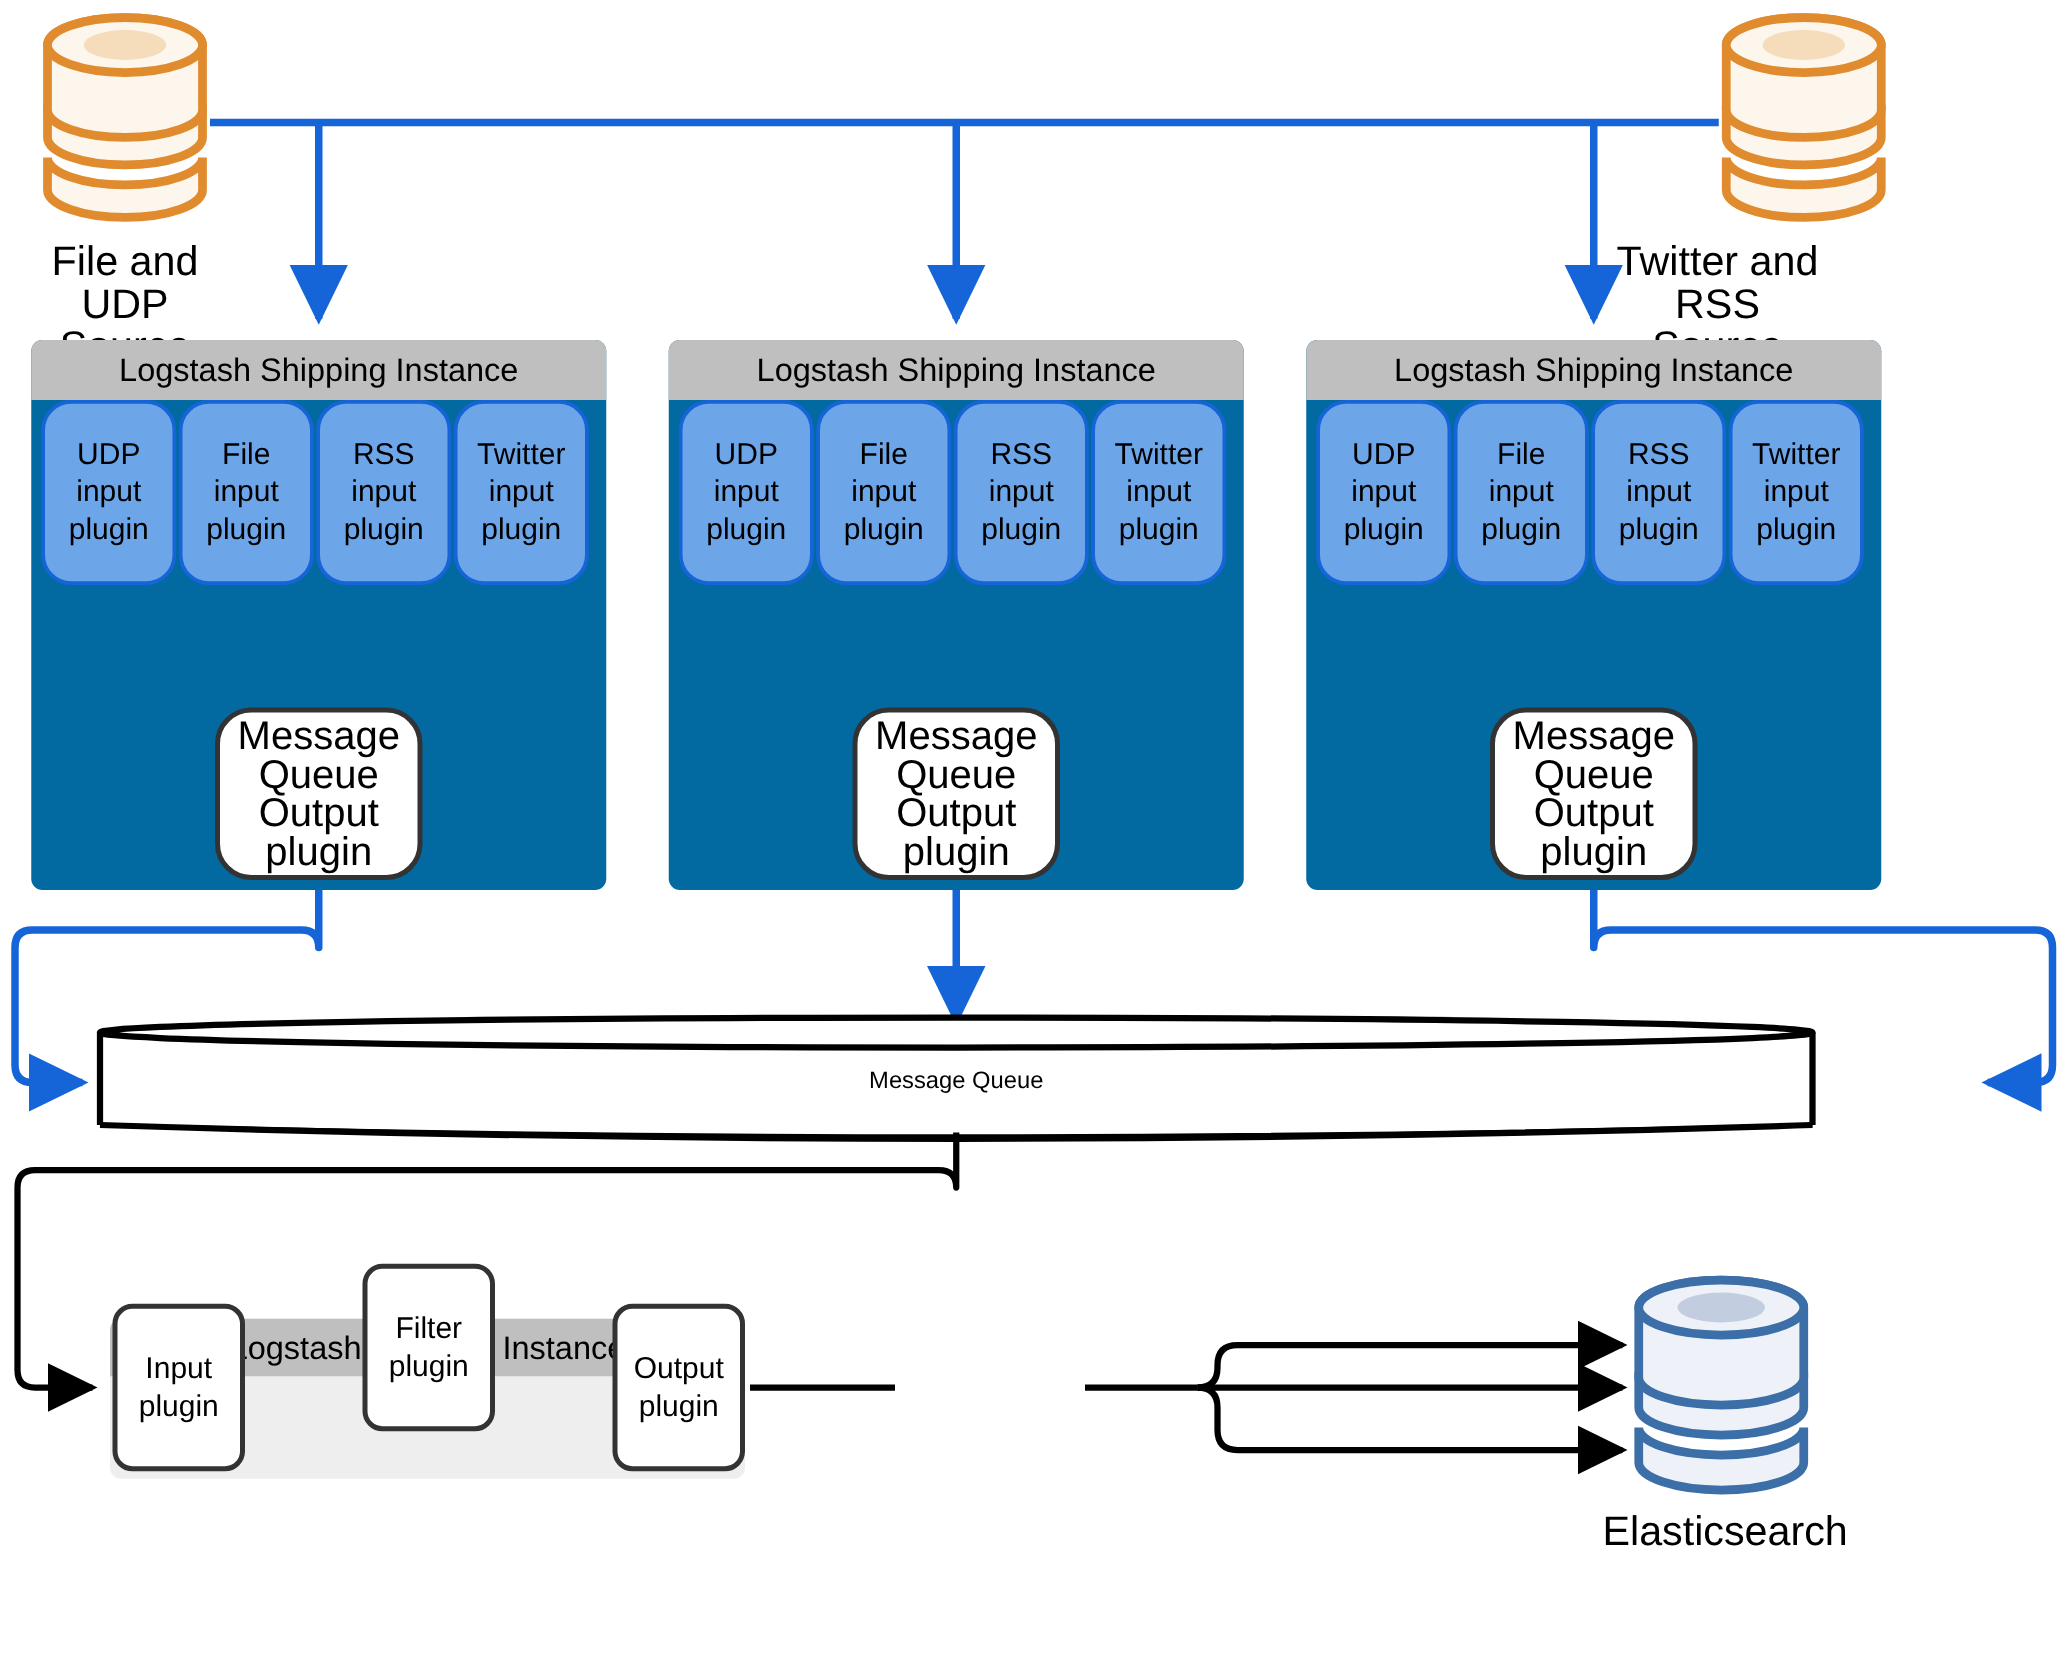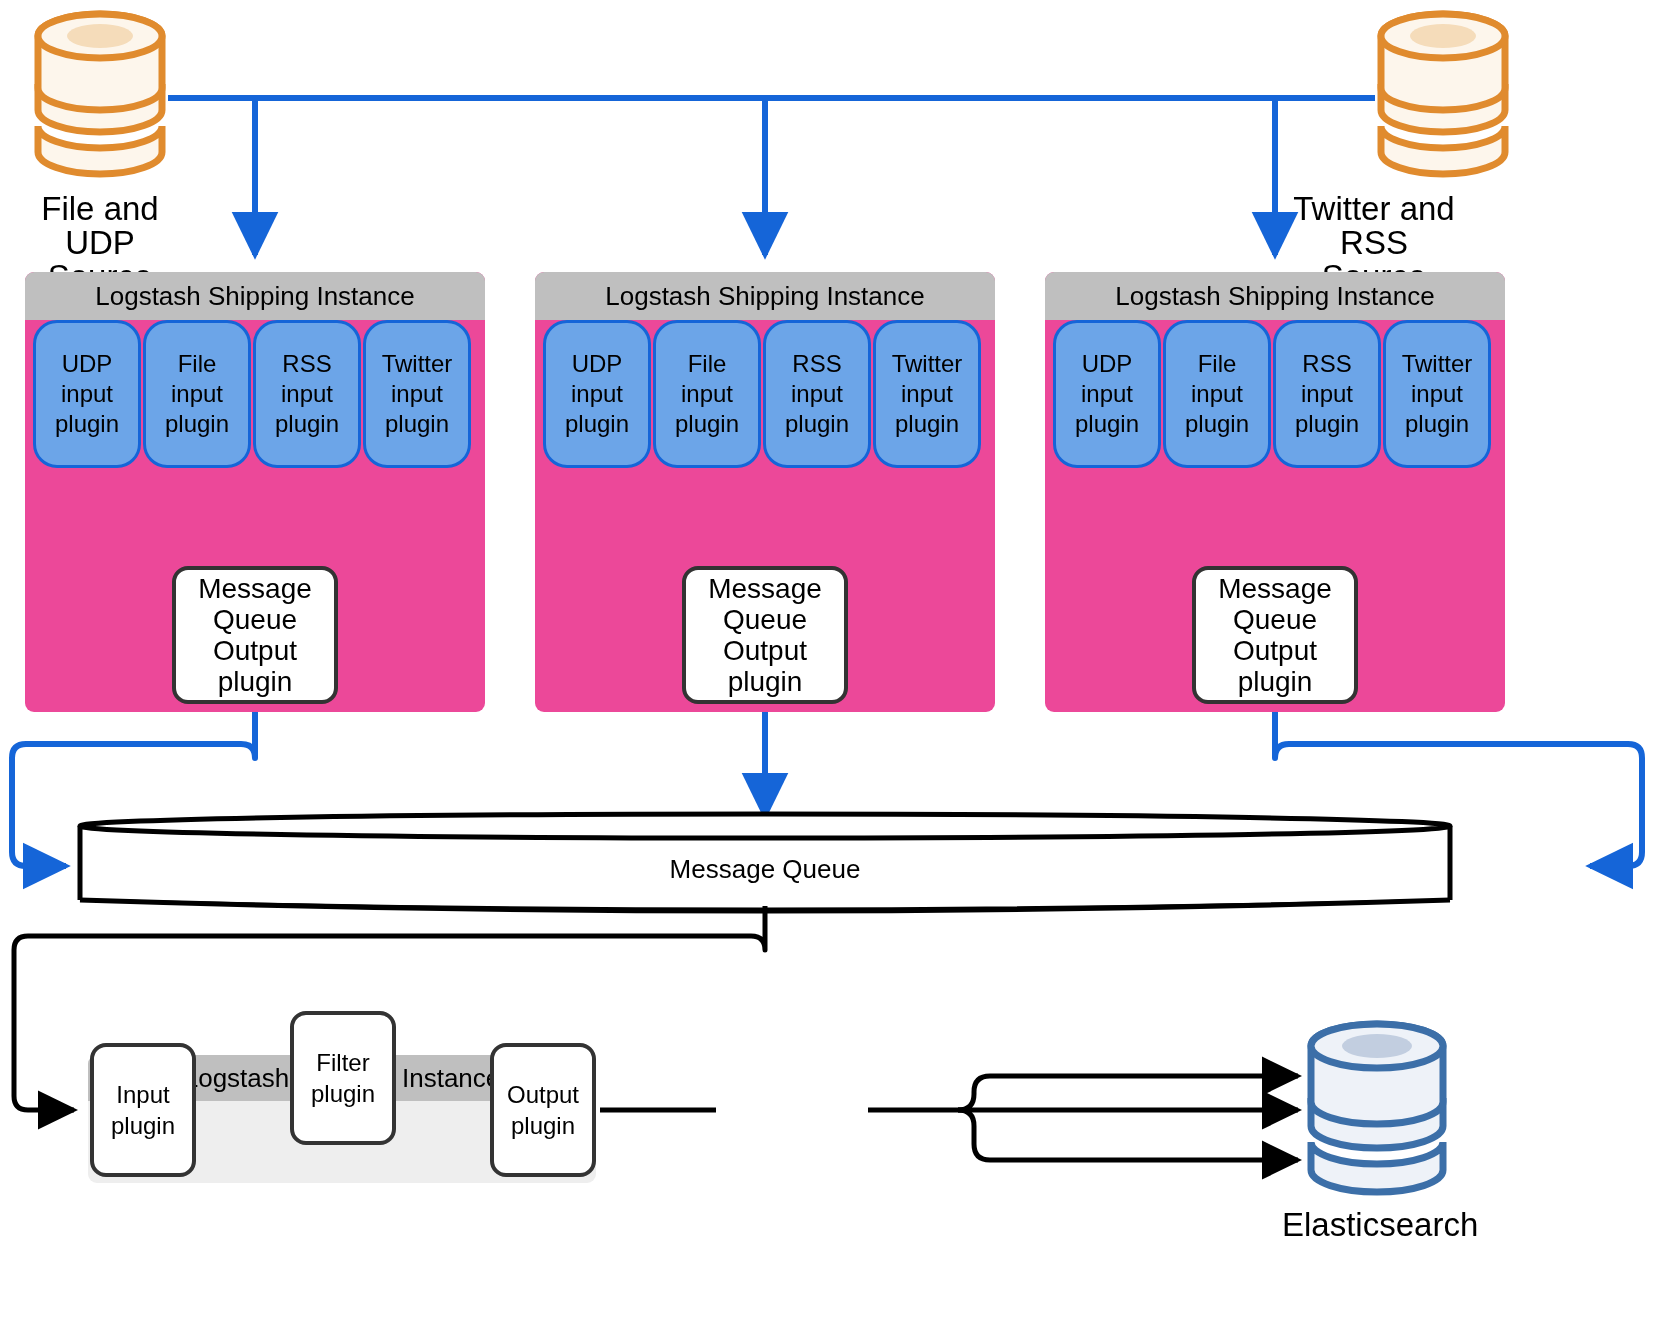--- a/index.html
+++ b/index.html
@@ -36,21 +36,21 @@
     text-align: center;
     font-size: 33px;
     line-height: 34px;
     color: #000;
     white-space: pre-line;
   }
 
   
   .ship-panel {
     position: absolute;
-    background: #ec4899;
+    background: #0369a1;
     border-radius: 9px;
     box-sizing: border-box;
   }
   .ship-header {
     position: absolute;
     left: 0;
     top: 0;
     width: 100%;
     height: 48px;
     background: #bfbfbf;
@@ -85,38 +85,38 @@
     margin-right: 2px;
   }
   .plugin-box:last-child { margin-right: 0; }
 
   .mq-out {
     position: absolute;
     width: 166px;
     height: 138px;
     background: #ffffff;
     border: 4px solid #333333;
-    border-radius: 16px;
+    border-radius: 29px;
     box-sizing: border-box;
     display: flex;
     flex-direction: column;
     align-items: center;
     justify-content: center;
-    font-size: 28px;
+    font-size: 32px;
     line-height: 31px;
     text-align: center;
     color: #000;
   }
 
   
   #mq-label {
     position: absolute;
     width: 400px;
     text-align: center;
-    font-size: 26px;
+    font-size: 19px;
     color: #000;
   }
 
   
   #index-panel {
     position: absolute;
     background: #eeeeee;
     border-radius: 9px;
     box-sizing: border-box;
   }

